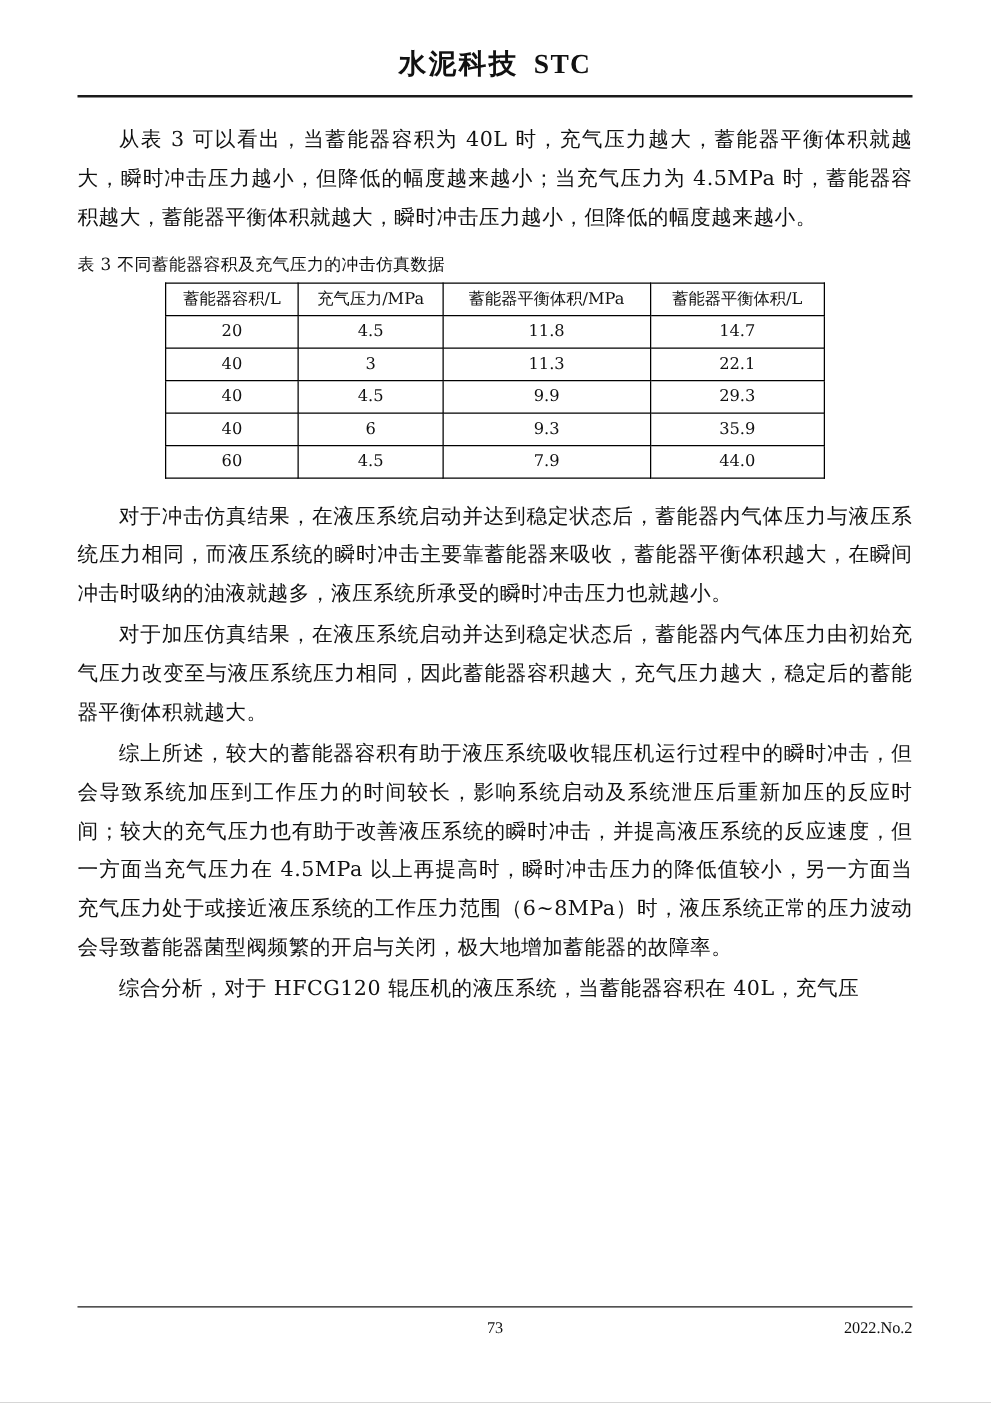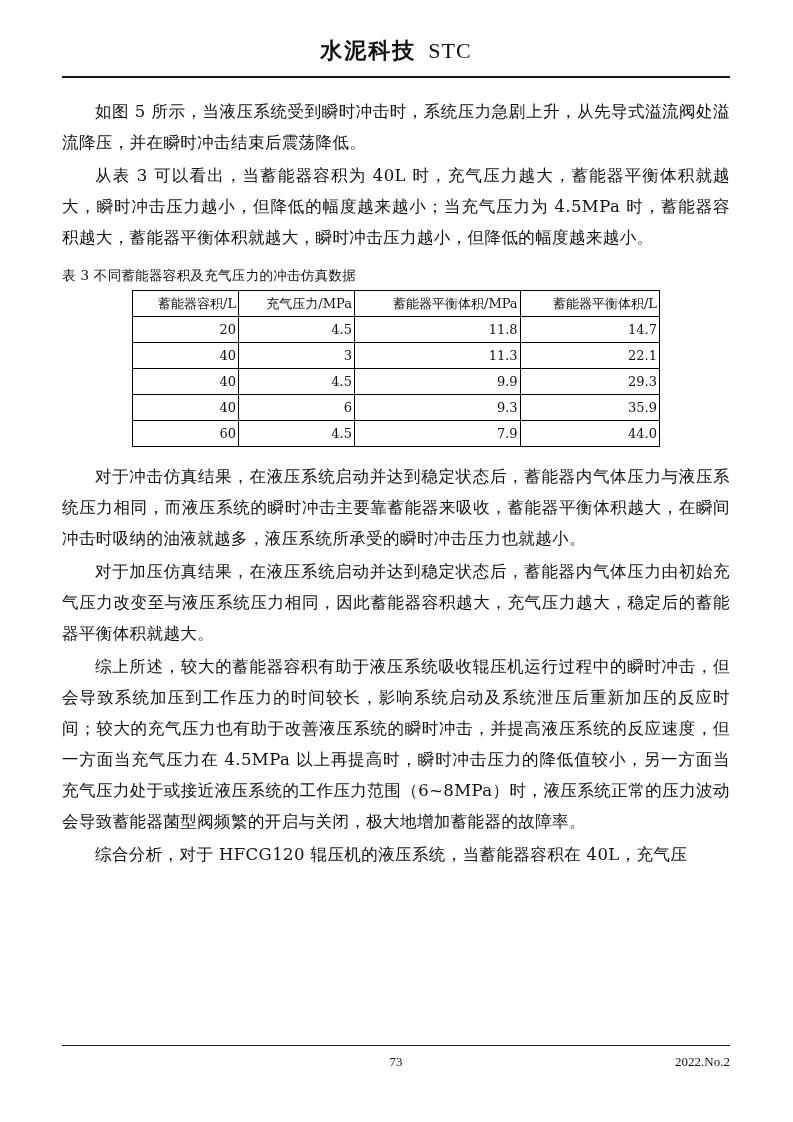--- a/index.html
+++ b/index.html
@@ -30,21 +30,21 @@
     text-align: center;
     font-family: "DejaVu Serif", serif;
     font-weight: bold;
     font-size: 22px;
     letter-spacing: 2px;
     color: #111;
     padding-bottom: 6px;
   }
   .header .stc {
     font-family: "Liberation Serif", serif;
-    font-weight: normal;
+    font-weight: bold;
     letter-spacing: 1px;
     margin-left: 12px;
   }
   .header-rule {
     border-top: 2px solid #1a1a1a;
     margin-top: 4px;
     margin-bottom: 18px;
   }
   p.body-text {
     font-family: "DejaVu Serif", serif;
@@ -69,21 +69,21 @@
     border-collapse: collapse;
     width: 528px;
     margin: 0 auto 14px auto;
     font-family: "DejaVu Serif", serif;
     font-size: 13px;
     color: #111;
   }
   table.data-table th,
   table.data-table td {
     border: 1px solid #000;
-    text-align: right;
+    text-align: center;
     padding: 3px 2px;
     line-height: 19px;
     font-weight: normal;
   }
   table.data-table thead th {
     font-size: 13px;
   }
   .footer {
     position: absolute;
     left: 62px;
@@ -116,21 +116,20 @@
 
 <div class="page">
 
   <div class="page-inner">
 
     <div class="header">
       <span>水泥科技</span><span class="stc">STC</span>
     </div>
     <div class="header-rule"></div>
 
-    <p class="body-text">如图 5 所示，当液压系统受到瞬时冲击时，系统压力急剧上升，从先导式溢流阀处溢流降压，并在瞬时冲击结束后震荡降低。</p>
     <p class="body-text">从表 3 可以看出，当蓄能器容积为 40L 时，充气压力越大，蓄能器平衡体积就越大，瞬时冲击压力越小，但降低的幅度越来越小；当充气压力为 4.5MPa 时，蓄能器容积越大，蓄能器平衡体积就越大，瞬时冲击压力越小，但降低的幅度越来越小。</p>
 
     <div class="table-caption">表 3 不同蓄能器容积及充气压力的冲击仿真数据</div>
 
     <table class="data-table">
       <thead>
         <tr>
           <th>蓄能器容积/L</th>
           <th>充气压力/MPa</th>
           <th>蓄能器平衡体积/MPa</th>

